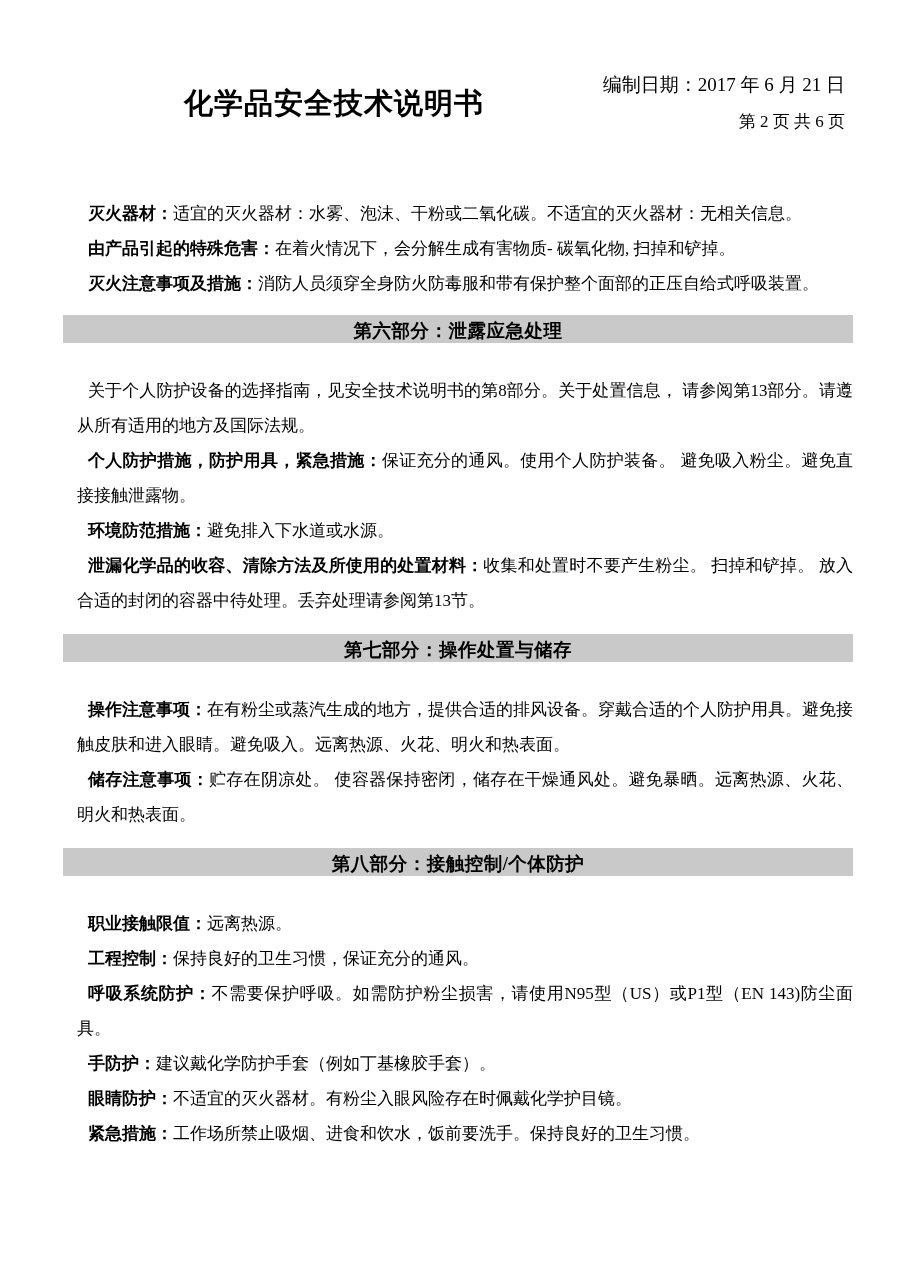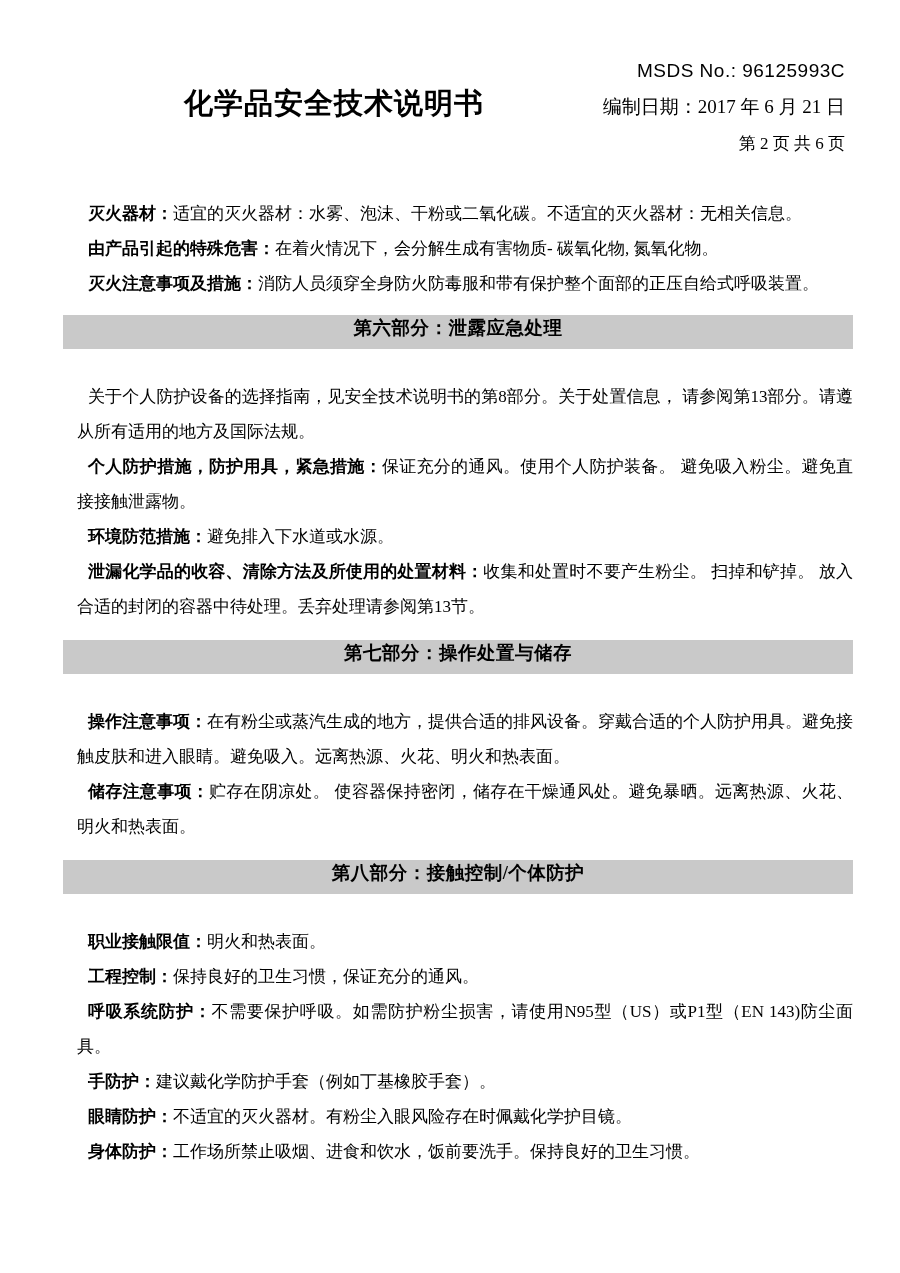--- a/index.html
+++ b/index.html
@@ -59,52 +59,51 @@
     font-size: 17px;
     line-height: 35px;
     text-align: justify;
     padding-left: 14px;
     text-indent: 11px;
   }
   .item .lbl {
     font-weight: bold;
   }
   .sec-bar {
-    height: 34px;
+    height: 28px;
     margin: 14px 0 30px 0;
     background: #c9c9c9;
     display: flex;
-    align-items: flex-start;
+    align-items: flex-end;
     justify-content: center;
     font-size: 18.5px;
     font-weight: bold;
     letter-spacing: 0.5px;
   }
   .sec-bar.later {
     margin-top: 16px;
   }
 </style>
 </head>
 <body>
 
 <div class="page">
 
   <div class="hdr">
     <h1 class="doc-title">化学品安全技术说明书</h1>
     <div class="hdr-right">
-      <div class="msds-no">MSDS No.: 96125993C</div>
       <div class="date-line">编制日期：2017 年 6 月 21 日</div>
       <div class="page-line">第 2 页 共 6 页</div>
     </div>
   </div>
 
   <div class="doc-main">
 
     <p class="item"><b class="lbl">灭火器材：</b><span>适宜的灭火器材：水雾、泡沫、干粉或二氧化碳。不适宜的灭火器材：无相关信息。</span></p>
-    <p class="item"><b class="lbl">由产品引起的特殊危害：</b><span>在着火情况下，会分解生成有害物质- 碳氧化物, 氮氧化物。</span></p>
+    <p class="item"><b class="lbl">由产品引起的特殊危害：</b><span>在着火情况下，会分解生成有害物质- 碳氧化物, 扫掉和铲掉。</span></p>
     <p class="item"><b class="lbl">灭火注意事项及措施：</b><span>消防人员须穿全身防火防毒服和带有保护整个面部的正压自给式呼吸装置。</span></p>
 
     <div class="sec-bar">
         <span>第六部分：泄露应急处理</span>
       </div>
 
     <p class="item"><b class="lbl"></b><span>关于个人防护设备的选择指南，见安全技术说明书的第8部分。关于处置信息， 请参阅第13部分。请遵从所有适用的地方及国际法规。</span></p>
     <p class="item"><b class="lbl">个人防护措施，防护用具，紧急措施：</b><span>保证充分的通风。使用个人防护装备。 避免吸入粉尘。避免直接接触泄露物。</span></p>
     <p class="item"><b class="lbl">环境防范措施：</b><span>避免排入下水道或水源。</span></p>
     <p class="item"><b class="lbl">泄漏化学品的收容、清除方法及所使用的处置材料：</b><span>收集和处置时不要产生粉尘。 扫掉和铲掉。 放入合适的封闭的容器中待处理。丢弃处理请参阅第13节。</span></p>
@@ -113,21 +112,21 @@
         <span>第七部分：操作处置与储存</span>
       </div>
 
     <p class="item"><b class="lbl">操作注意事项：</b><span>在有粉尘或蒸汽生成的地方，提供合适的排风设备。穿戴合适的个人防护用具。避免接触皮肤和进入眼睛。避免吸入。远离热源、火花、明火和热表面。</span></p>
     <p class="item"><b class="lbl">储存注意事项：</b><span>贮存在阴凉处。 使容器保持密闭，储存在干燥通风处。避免暴晒。远离热源、火花、明火和热表面。</span></p>
 
     <div class="sec-bar later">
         <span>第八部分：接触控制/个体防护</span>
       </div>
 
-    <p class="item"><b class="lbl">职业接触限值：</b><span>明火和热表面。</span></p>
+    <p class="item"><b class="lbl">职业接触限值：</b><span>远离热源。</span></p>
     <p class="item"><b class="lbl">工程控制：</b><span>保持良好的卫生习惯，保证充分的通风。</span></p>
     <p class="item"><b class="lbl">呼吸系统防护：</b><span>不需要保护呼吸。如需防护粉尘损害，请使用N95型（US）或P1型（EN 143)防尘面具。</span></p>
     <p class="item"><b class="lbl">手防护：</b><span>建议戴化学防护手套（例如丁基橡胶手套）。</span></p>
     <p class="item"><b class="lbl">眼睛防护：</b><span>不适宜的灭火器材。有粉尘入眼风险存在时佩戴化学护目镜。</span></p>
-    <p class="item"><b class="lbl">身体防护：</b><span>工作场所禁止吸烟、进食和饮水，饭前要洗手。保持良好的卫生习惯。</span></p>
+    <p class="item"><b class="lbl">紧急措施：</b><span>工作场所禁止吸烟、进食和饮水，饭前要洗手。保持良好的卫生习惯。</span></p>
 
   </div>
 </div>
 
 </body></html>

